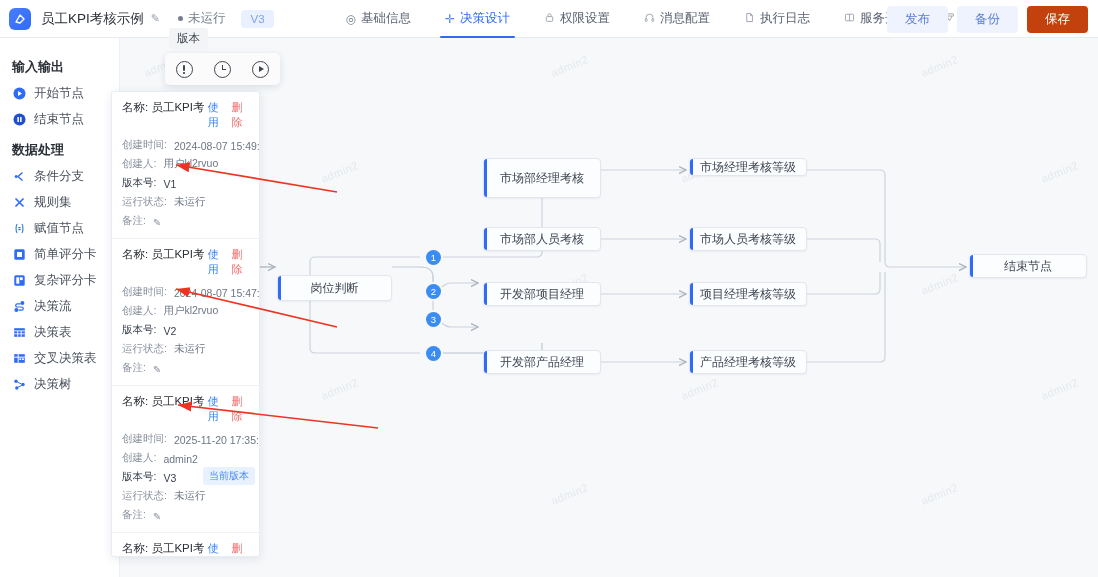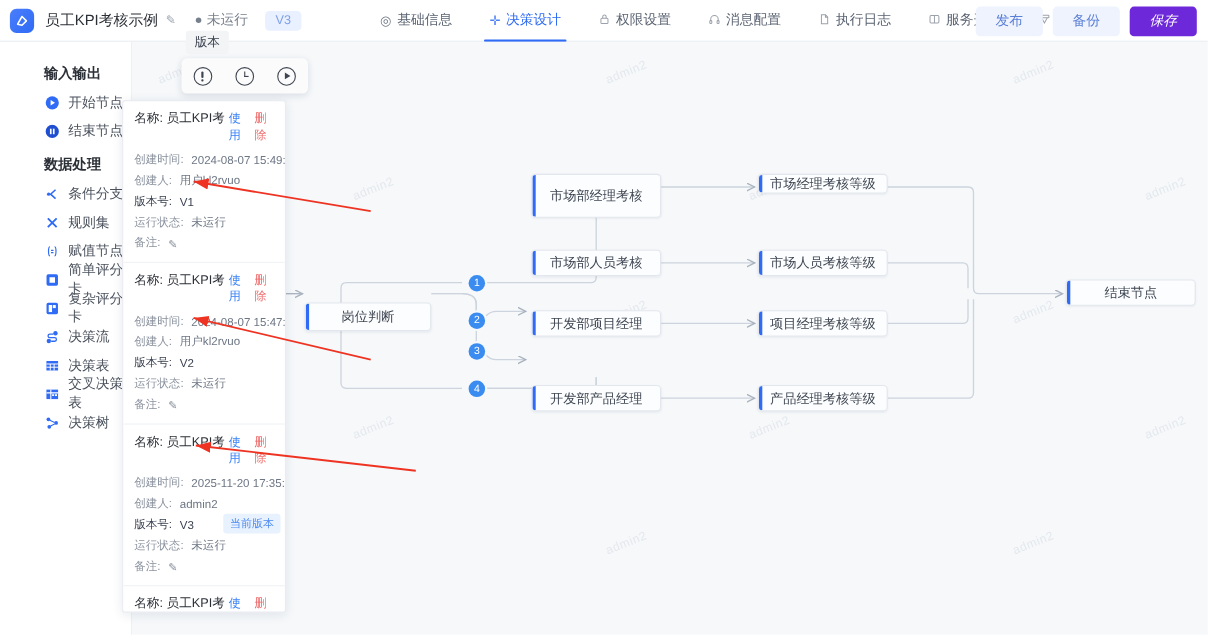--- a/index.html
+++ b/index.html
@@ -58,26 +58,26 @@
   }
   .topbar-actions {
     position: absolute; right: 10px; top: 0; height: 38px;
     display: flex; align-items: center; gap: 9px;
   }
   .btn {
     font-size: 12.5px; padding: 5px 18px; border-radius: 4px; cursor: pointer;
     border: none; white-space: nowrap; font-family: inherit;
   }
   .btn-light { background: #eef3fe; color: #5a7fd6; }
-  .btn-primary { background: #6d28d9; color: #ffffff; font-style: italic; }
+  .btn-primary { background: #c2410c; color: #ffffff; }
 
   
   .palette {
     position: absolute; left: 0; top: 38px; width: 120px; height: 539px;
-    background: #ffffff; border-right: 1px solid #edf0f4; padding-top: 11px; padding-left: 28px;
+    background: #ffffff; border-right: 1px solid #edf0f4; padding-top: 11px;
   }
   .pal-group { font-size: 13px; font-weight: bold; color: #2b2f36; padding: 9px 0 4px 12px; }
   .pal-item {
     display: flex; align-items: center; gap: 8px;
     height: 26px; padding-left: 13px; font-size: 12.5px; color: #4a515c;
     cursor: pointer;
   }
   .pal-ico {
     width: 13px; height: 13px; display: flex; align-items: center;
     justify-content: center; color: #2f6bf5; font-size: 12px; flex: 0 0 auto;

